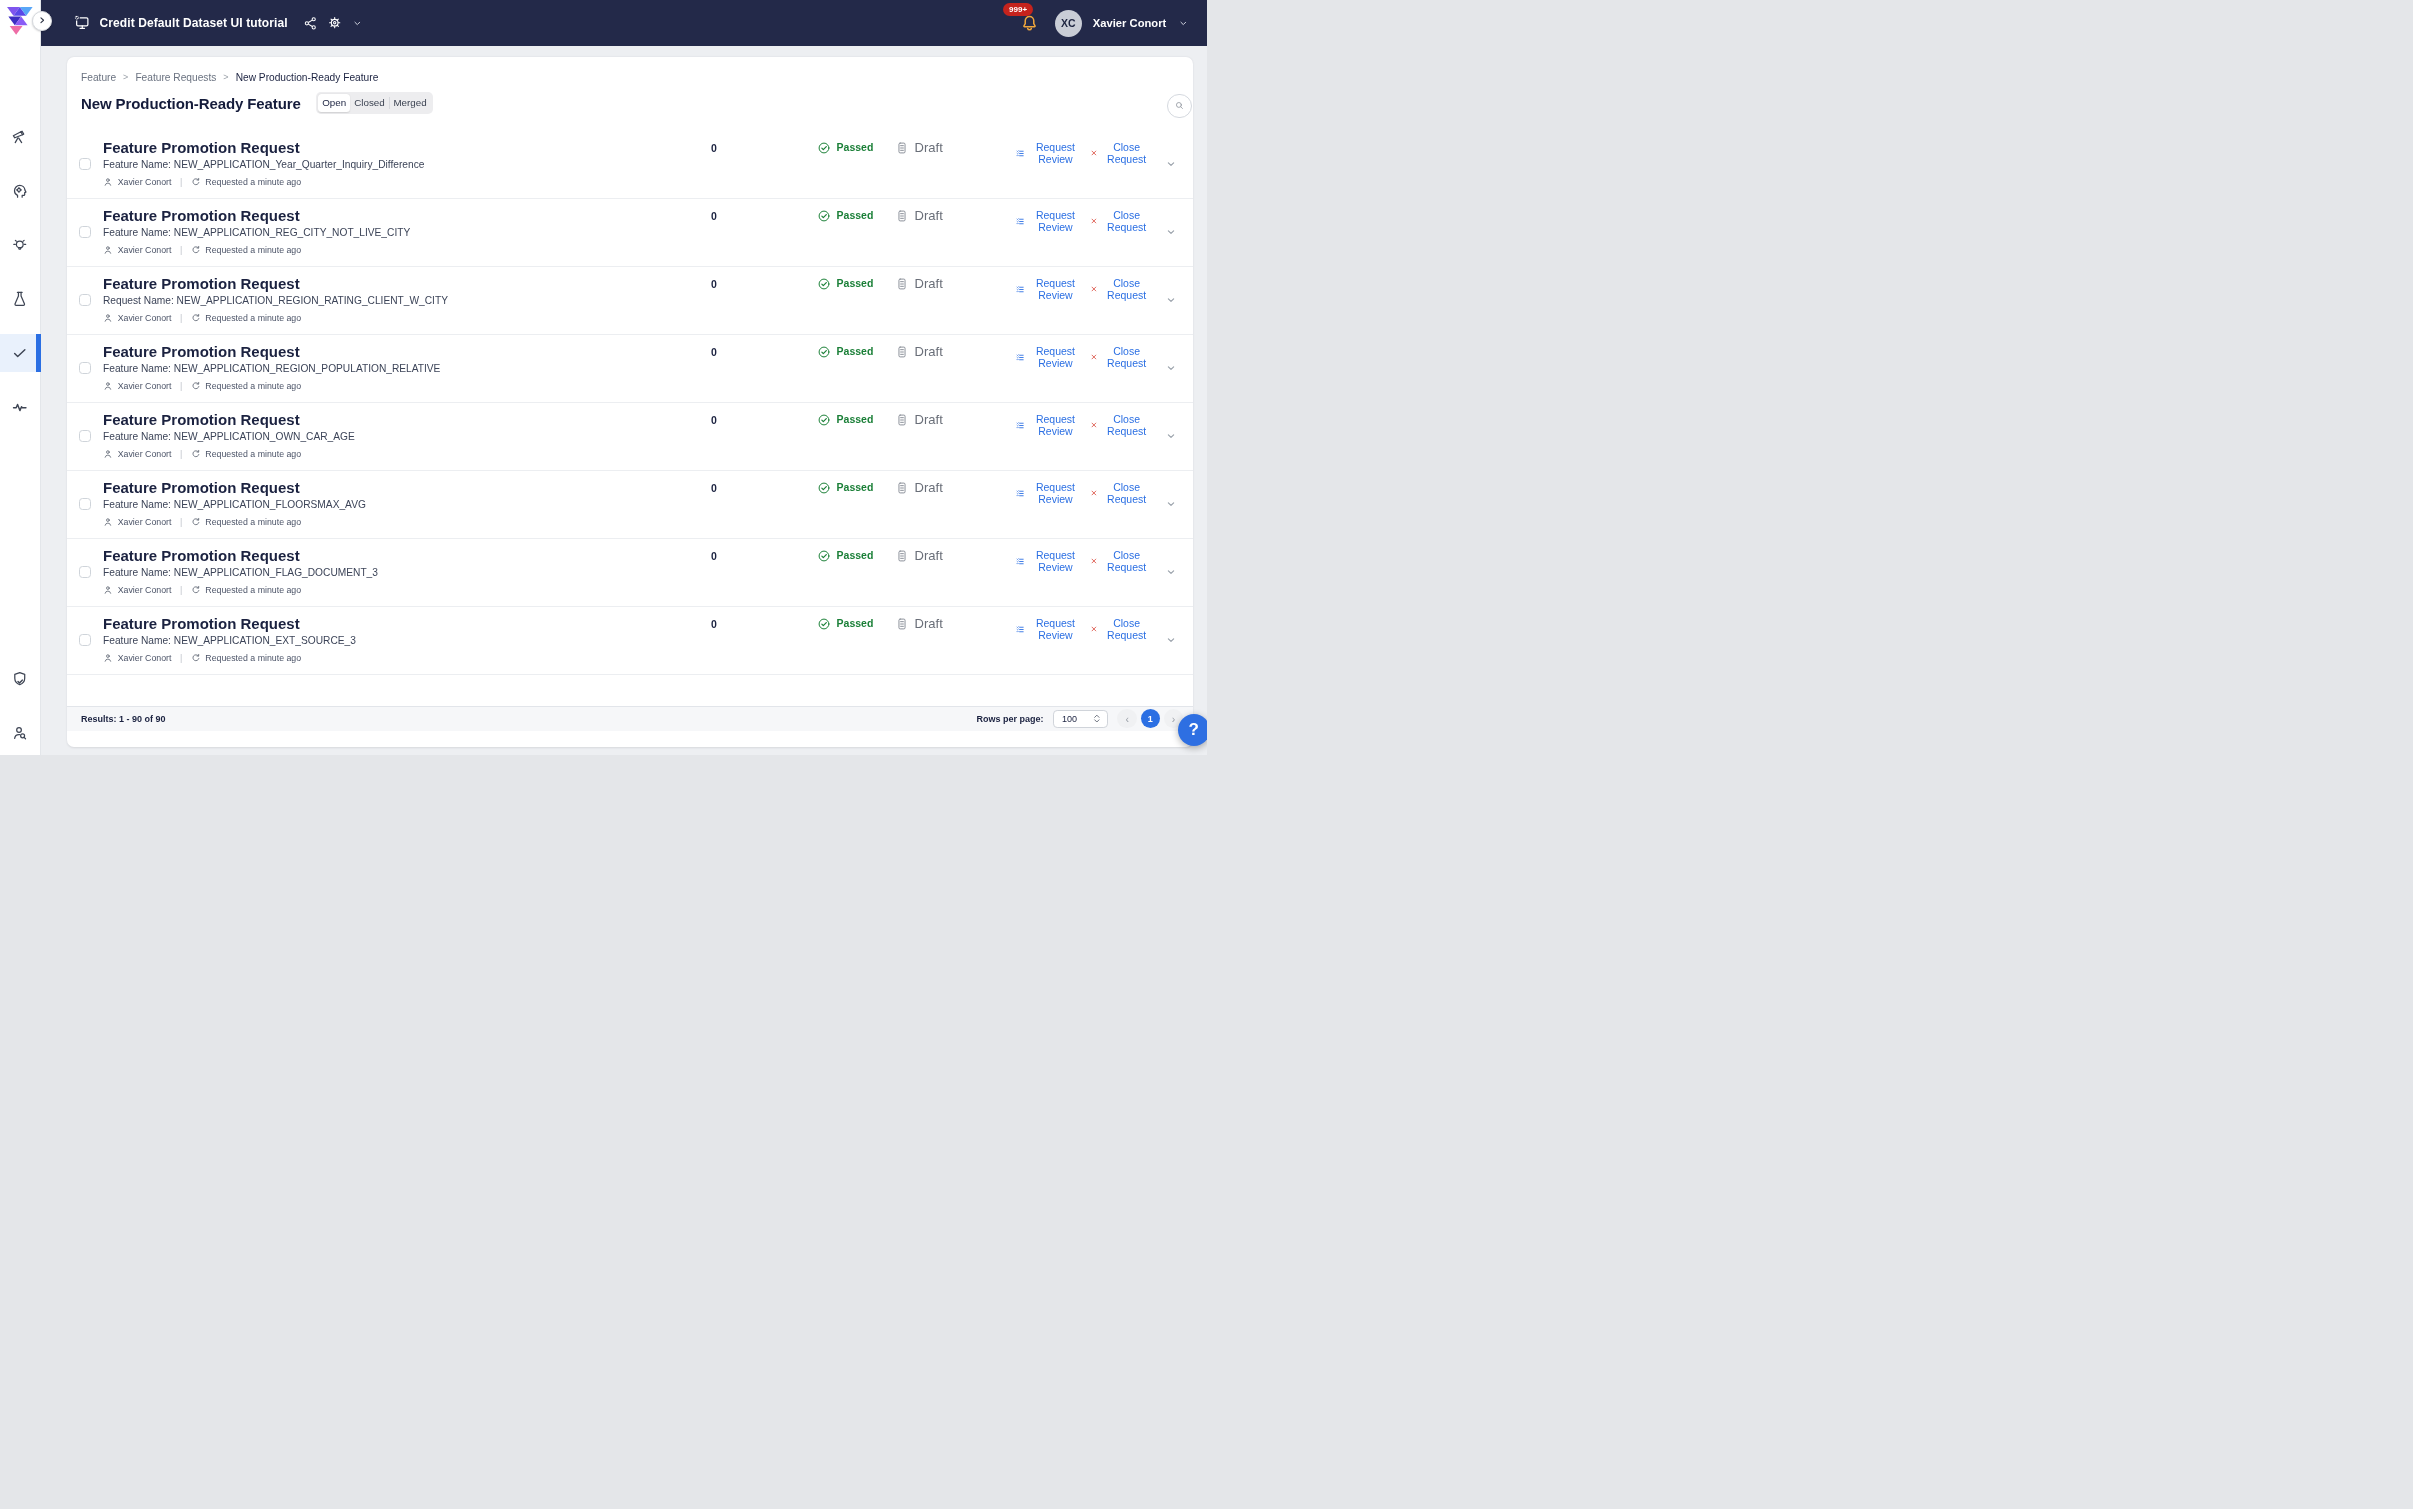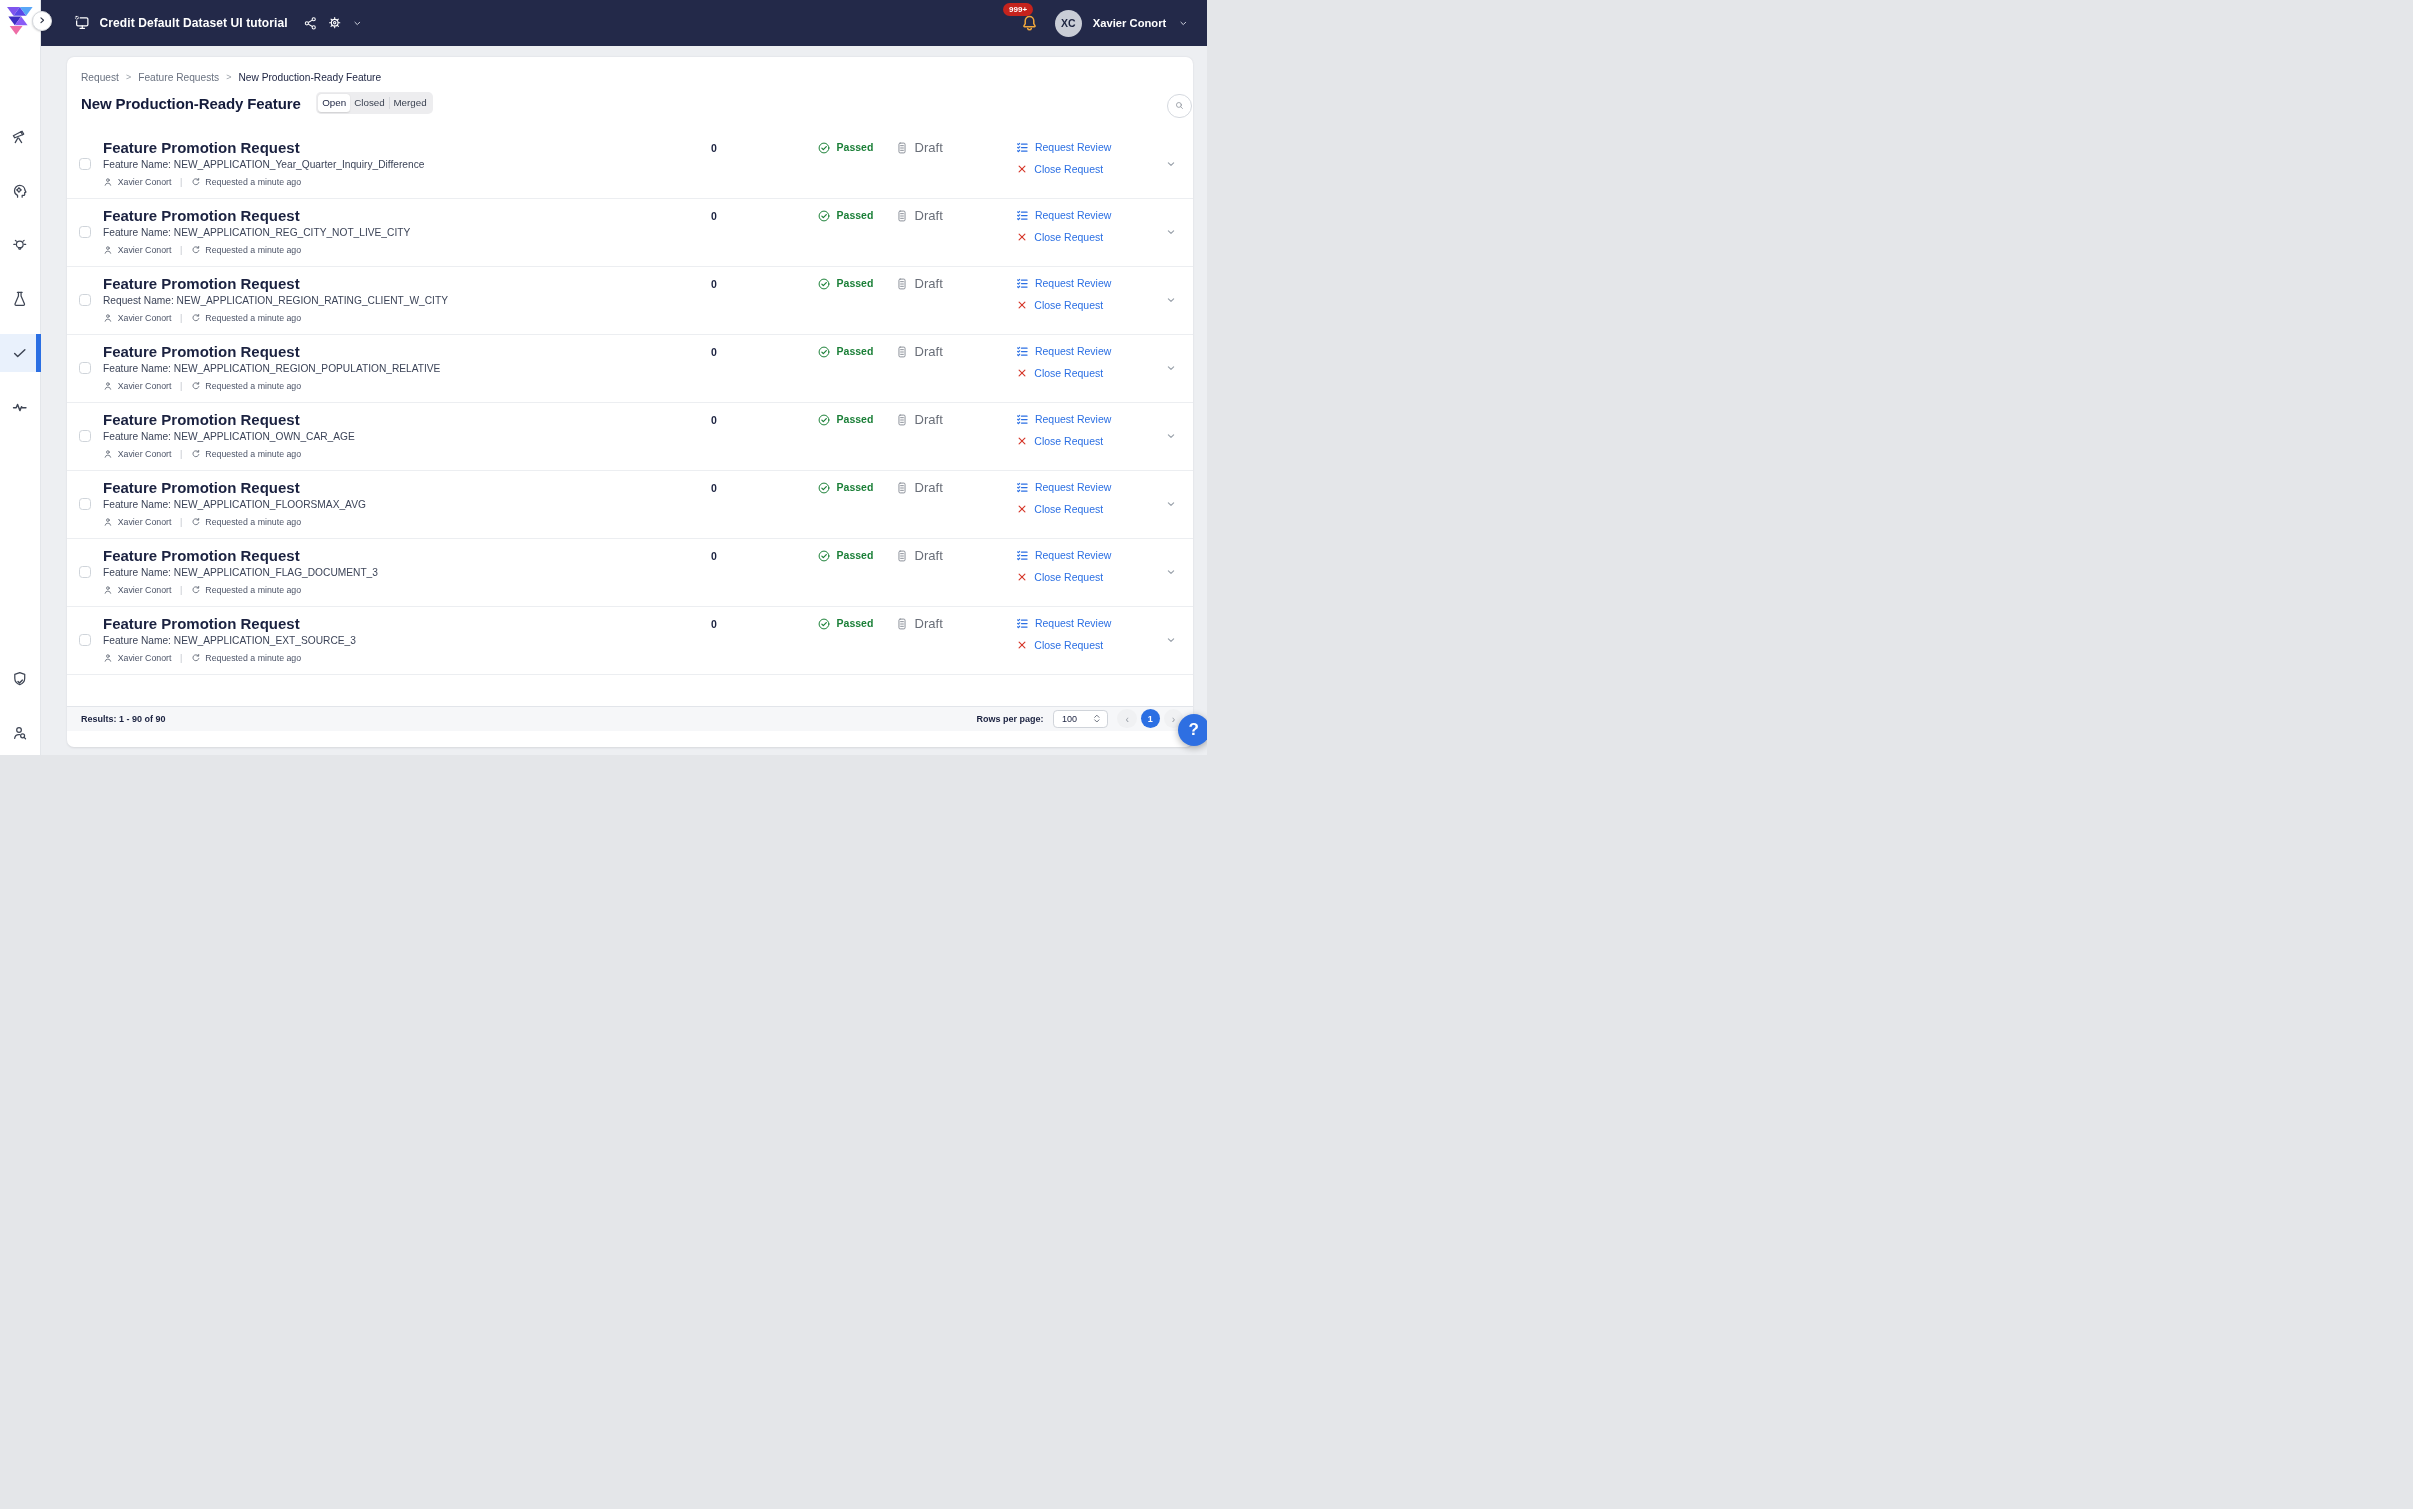--- a/index.html
+++ b/index.html
@@ -74,21 +74,21 @@
   .row-title { font-size:15px; font-weight:700; color:#1b2240; line-height:15.4px; }
   .row-feature { font-size:10.2px; color:#3c4458; margin-top:2.8px; line-height:14px; }
   .row-meta { display:flex; align-items:center; gap:4.9px; margin-top:5.6px; font-size:8.8px; color:#4c5468; }
   .row-meta svg { stroke:#5b6270; }
   .meta-div { color:#c2c6cd; margin:0 3.5px; font-size:9px; }
   .c-tile { padding-top:11.2px; font-size:10.5px; font-weight:700; color:#1b2240; }
   .c-checks { padding-top:10.5px; display:flex; gap:5.6px; align-items:flex-start; }
   .passed-text { font-size:10.5px; font-weight:600; color:#1a7f37; line-height:13.3px; }
   .c-status { padding-top:10.5px; display:flex; gap:5.6px; align-items:flex-start; }
   .draft-text { font-size:13px; color:#696e78; line-height:13.3px; }
-  .c-actions { padding-top:10.5px; display:flex; flex-direction:column; gap:9.8px; align-items:flex-start; }
+  .c-actions { padding-top:10.5px; display:flex; gap:9.8px; align-items:flex-start; }
   .link { display:flex; gap:6.3px; align-items:center; font-size:10.5px; color:#2b6fe3; font-weight:500;
           cursor:pointer; background:none; border:none; padding:0; font-family:inherit; }
   .c-exp { display:flex; align-items:center; justify-content:center; }
   .exp-btn { background:none; border:none; cursor:pointer; padding:2.8px; display:flex; }
 
   
   .tfoot { height:25px; background:#f6f7f9; border-top:0.7px solid #e2e5ea; display:flex; align-items:center;
            justify-content:space-between; padding:0 9.8px 0 14px; flex:0 0 auto; }
   .results { font-size:9px; font-weight:600; color:#1b2240; }
   .tf-right { display:flex; align-items:center; }
@@ -232,21 +232,21 @@
         </svg>
       </button>
     </div>
   </header>
 
   <main class="content">
     <section class="card">
 
       <div class="card-head">
         <div class="breadcrumb">
-          <span class="crumb-link">Request</span>
+          <span class="crumb-link">Feature</span>
           <span class="crumb-sep">&gt;</span>
           <span class="crumb-link">Feature Requests</span>
           <span class="crumb-sep">&gt;</span>
           <span class="crumb-current">New Production-Ready Feature</span>
         </div>
         <div class="title-row">
           <h1 class="page-title">New Production-Ready Feature</h1>
           <div class="tabs">
             <button class="tab active">Open</button>
             <button class="tab">Closed</button>

